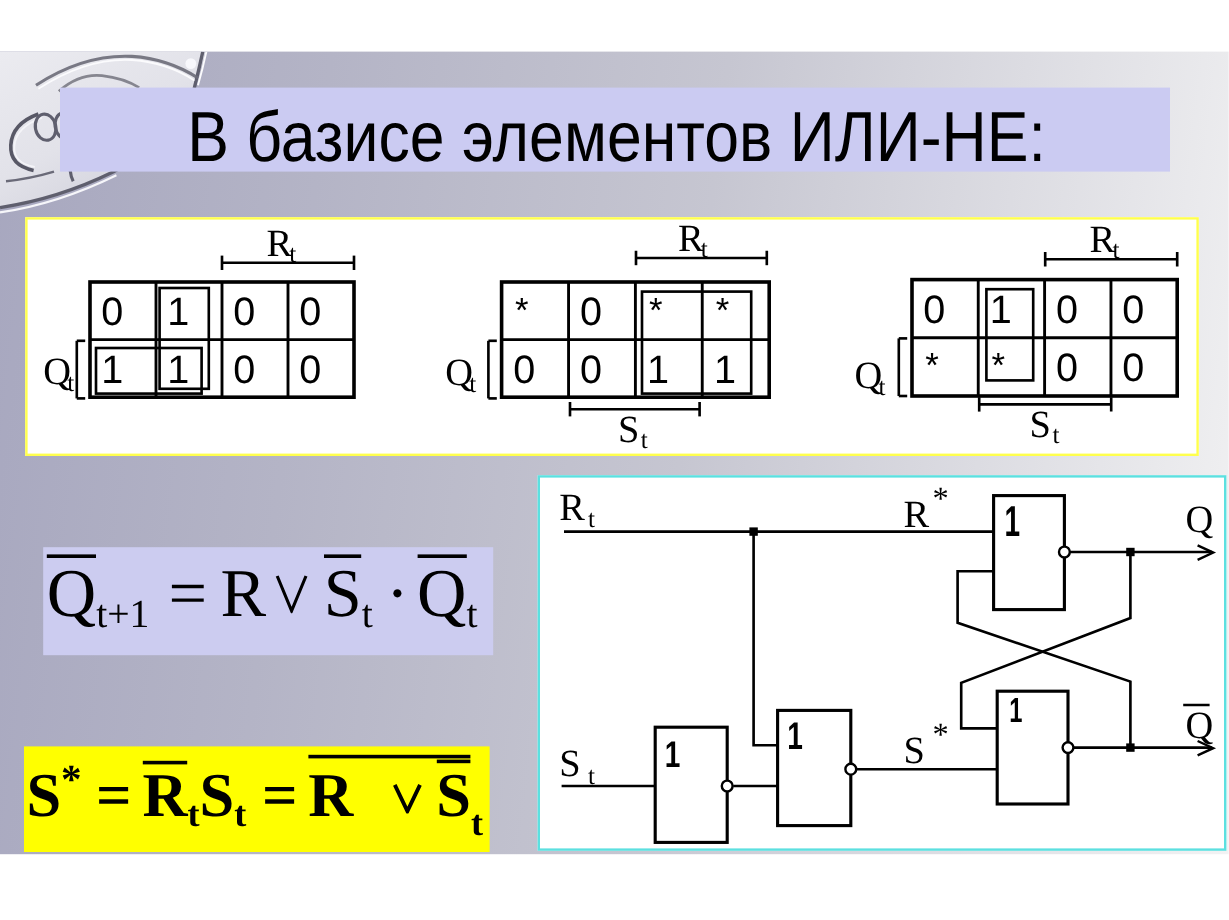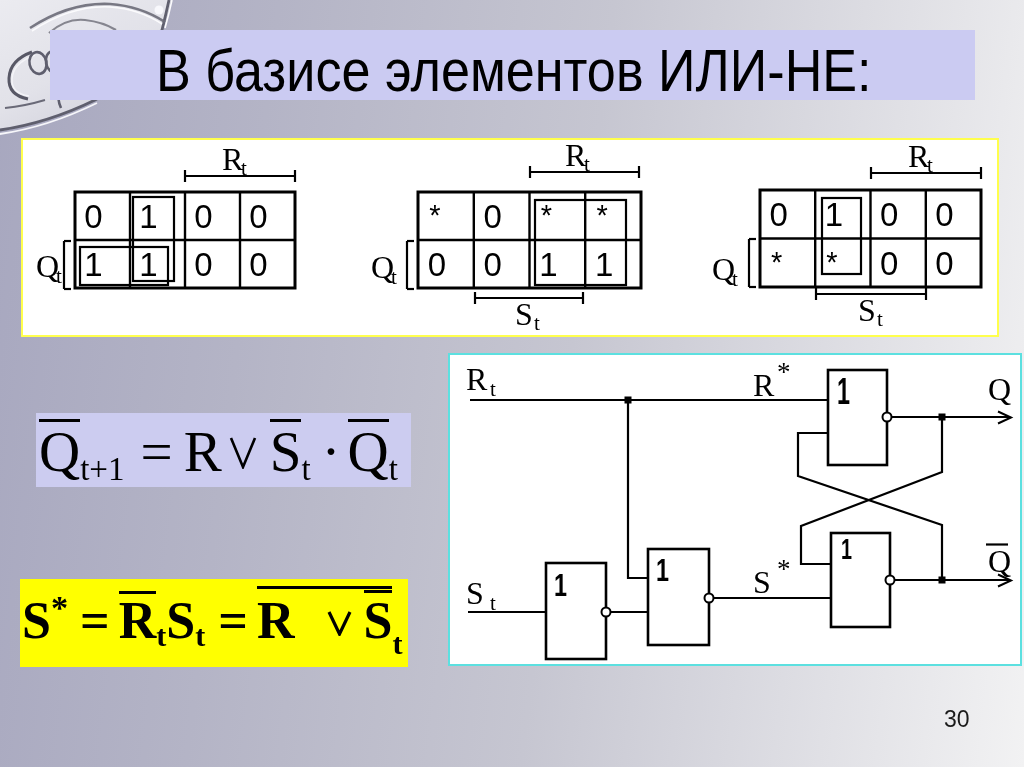--- a/index.html
+++ b/index.html
@@ -1,18 +1,18 @@
 <!DOCTYPE html>
 <html><head>
 <meta charset="utf-8">
 <style>
 html,body{margin:0;padding:0;}
-#page{position:relative;width:1024px;height:767px;overflow:hidden;
+#page{position:relative;width:1024px;height:669px;overflow:hidden;
   background:linear-gradient(97deg,#a7a7bf 0%,#b4b4c6 25%,#c6c6d1 55%,#f2f2f3 100%);
-  font-family:"Liberation Sans",sans-serif;}
+  font-family:"Liberation Sans",sans-serif;margin-top:43px;}
 #title{position:absolute;left:50px;top:30px;width:925px;height:70px;background:#cbcbf2;
   font-size:59px;color:#000;}
 #title span{display:inline-block;transform:scaleX(0.884);transform-origin:0 50%;margin-left:106px;line-height:70px;position:relative;top:6px;}
 #whitebox{position:absolute;left:21px;top:138px;width:978px;height:199px;background:#fff;
   border:2px solid #ffff4d;box-sizing:border-box;}
 #circbox{position:absolute;left:448px;top:353px;width:574px;height:313px;background:#fff;
   border:2px solid #5ce0e0;box-sizing:border-box;z-index:3;}
 .fbox{position:absolute;font-family:"Liberation Serif",serif;color:#000;white-space:nowrap;}
 #f1{left:36px;top:349px;width:412px;height:62px;background:#ccccf0;z-index:2;}
 #f2{left:36px;top:413px;width:372px;height:68px;background:#ccccf0;}
@@ -54,21 +54,21 @@
   <path d="M32,52 Q10,60 9,78 Q8,95 28,99" fill="none" stroke="#585866" stroke-width="3"></path>
   <path d="M35,55 Q13,63 12,79 Q11,93 29,96" fill="none" stroke="#f4f4f8" stroke-width="1.4"></path>
   <ellipse cx="38" cy="63" rx="8.5" ry="11" fill="none" stroke="#5f5f6e" stroke-width="2.6" transform="rotate(-12 38 63)"></ellipse>
   <ellipse cx="54" cy="62" rx="8" ry="11" fill="none" stroke="#5f5f6e" stroke-width="2.6" transform="rotate(-12 54 62)"></ellipse>
   <path d="M61,52 Q63,70 59,88 Q57,100 61,108" fill="none" stroke="#5f5f6e" stroke-width="2.6"></path>
   <path d="M5,108 Q25,106 45,100" fill="none" stroke="#6a6a78" stroke-width="2"></path>
   </g>
   </svg>
   <div id="title"><span>В базисе элементов ИЛИ-НЕ:</span></div>
   <div id="whitebox"></div>
-  <div id="f2" class="fbox" style="font-size:57px;padding:6px 0 0 3px;"><span class="ov">Q</span><sub>t+1</sub><span style="margin-left:16px;">=</span><span style="margin-left:11px;">R</span><span style="margin-left:7px;"><span class="orv"><svg width="28" height="33" viewBox="0 0 28 33">
+  <div id="f2" class="fbox" style="font-size:57px;padding:6px 0 16px 3px;"><span class="ov">Q</span><sub>t+1</sub><span style="margin-left:16px;">=</span><span style="margin-left:11px;">R</span><span style="margin-left:7px;"><span class="orv"><svg width="28" height="33" viewBox="0 0 28 33">
             <path d="M2,2 L14,31 L26,2" stroke="#000" stroke-width="2.6" fill="none"></path>
           </svg></span></span><span class="ov" style="margin-left:13px;">S</span><sub>t</sub><span style="margin-left:11px;">·</span><span class="ov" style="margin-left:7px;">Q</span><sub>t</sub></div>
   <div id="f4" class="fbox" style="font-size:52px;padding:7px 0 0 2px;">S<sup style="font-size:0.66em;vertical-align:0.55em;">*</sup><span style="margin-left:12px;">=</span><span class="ov" style="margin-left:9px;">R</span><sub>t</sub>S<sub>t</sub><span style="margin-left:13px;">=</span><span class="ov" style="margin-left:9px;">R<span style="margin-left:32px;"><span class="orv"><svg width="25" height="26" viewBox="0 0 25 26">
               <path d="M2,2 L12.5,24 L23,2" stroke="#000" stroke-width="3.2" fill="none"></path>
             </svg></span></span><span class="ov2" style="margin-left:12px;">S</span></span><sub style="vertical-align:-0.52em;">t</sub></div>
   <div id="circbox"></div>
   <div id="pagenum">30</div>
   <svg class="ovl" width="1024" height="767" viewBox="0 0 1024 767">
   <rect x="75" y="192" width="220" height="96" fill="none" stroke="#000" stroke-width="3"></rect>
   <line x1="130.0" y1="192" x2="130.0" y2="288" stroke="#000" stroke-width="2.4"></line>

